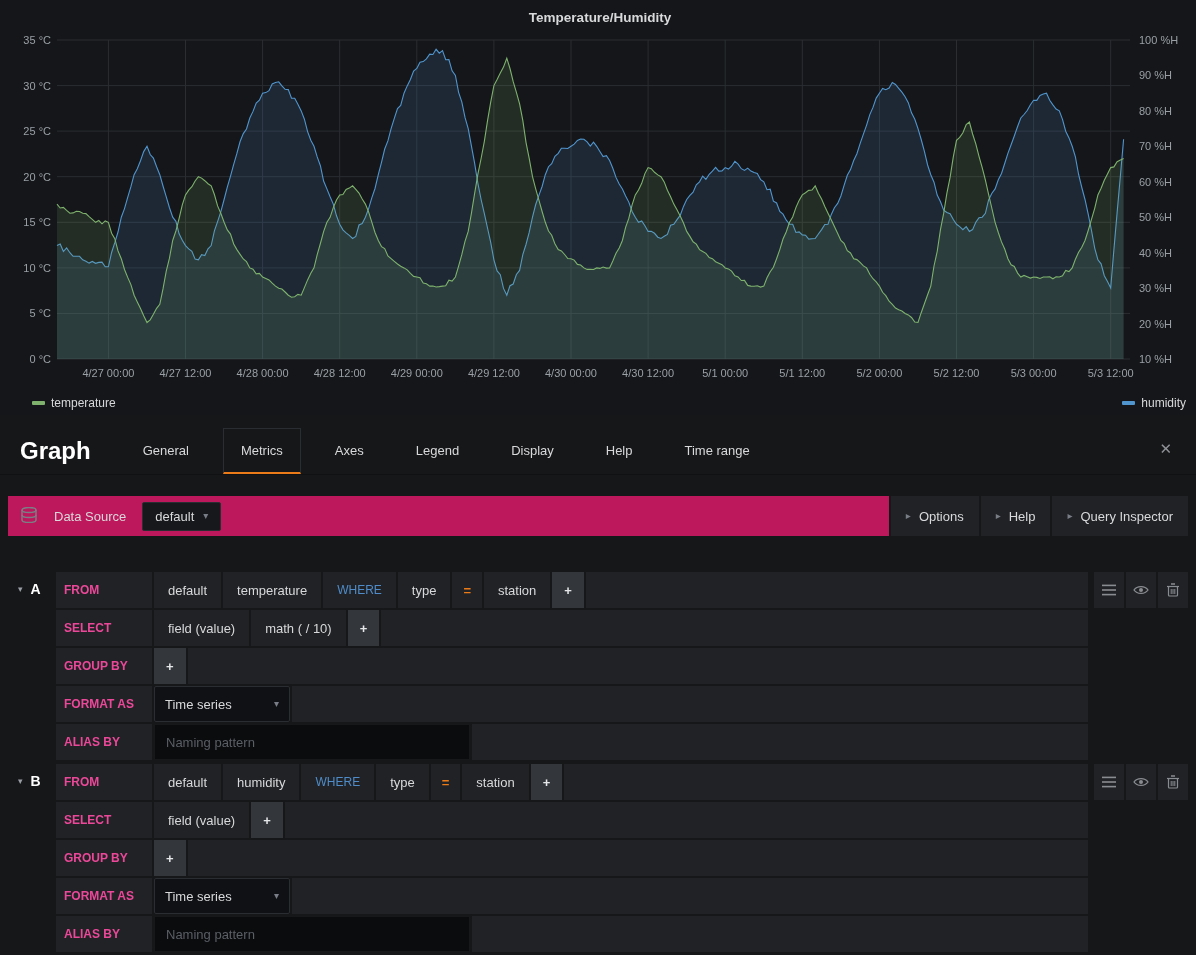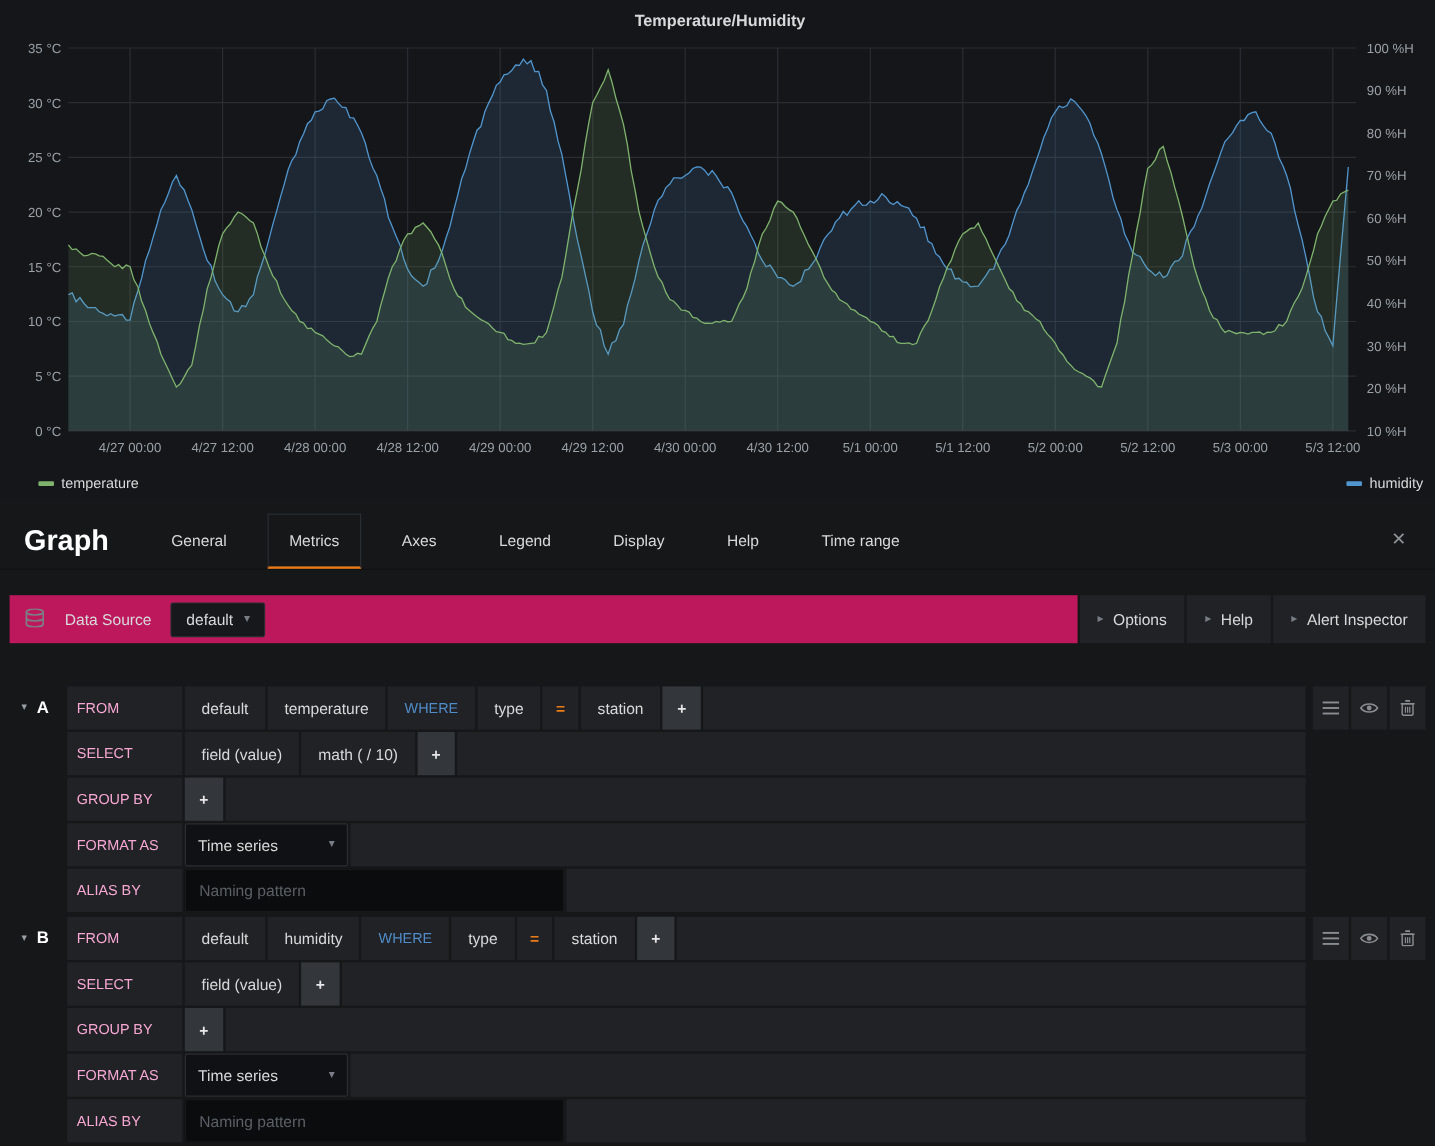--- a/index.html
+++ b/index.html
@@ -46,21 +46,21 @@
   
   .queries { margin-top:36px; }
   .query { position:relative; margin:0 8px; padding-left:48px; }
   .query + .query { margin-top:4px; }
   .qref { position:absolute; left:10px; top:9px; display:flex; align-items:center; gap:8px; cursor:pointer; }
   .qref .caret { font-size:9px; color:#9a9ea5; }
   .qref .refletter { color:#ffffff; font-weight:700; font-size:14px; }
   .qrows { display:flex; flex-direction:column; gap:2px; margin-right:100px; }
   .qrow { display:flex; gap:2px; height:36px; }
   .qlabel { flex:0 0 96px; background:#202226; display:flex; align-items:center;
-            padding-left:8px; font-size:12px; font-weight:400; color:#f9a8d4; white-space:nowrap; }
+            padding-left:8px; font-size:12px; font-weight:700; color:#ec4899; white-space:nowrap; }
   .qseg { background:#202226; display:flex; align-items:center; padding:0 14px;
           color:#d8d9da; cursor:pointer; white-space:nowrap; }
   .qseg.kw { color:#4f8cc9; font-size:12px; font-weight:500; }
   .qseg.op { color:#eb7b18; padding:0 11px; font-weight:600; }
   .qseg.plus { background:#33373c; color:#e6e7e8; padding:0 12px; font-weight:700; }
   .qfill { flex:1; background:#202226; }
   .qselect { width:136px; background:#101114; border:1px solid #2a2d31; border-radius:2px;
              display:flex; align-items:center; justify-content:space-between;
              padding:0 10px; color:#d8d9da; cursor:pointer; }
   .qinput { width:316px; height:36px; background:#0b0c0e; border:1px solid #17181a;
@@ -179,21 +179,21 @@
   <button class="ds-btn">
     <span class="caret">▸</span>
     <span>Options</span>
   </button>
   <button class="ds-btn">
     <span class="caret">▸</span>
     <span>Help</span>
   </button>
   <button class="ds-btn">
     <span class="caret">▸</span>
-    <span>Alert Inspector</span>
+    <span>Query Inspector</span>
   </button>
 </div>
 
 <div class="queries">
 
   <div class="query">
     <div class="qref">
       <span class="caret">▾</span>
       <span class="refletter">A</span>
     </div>

